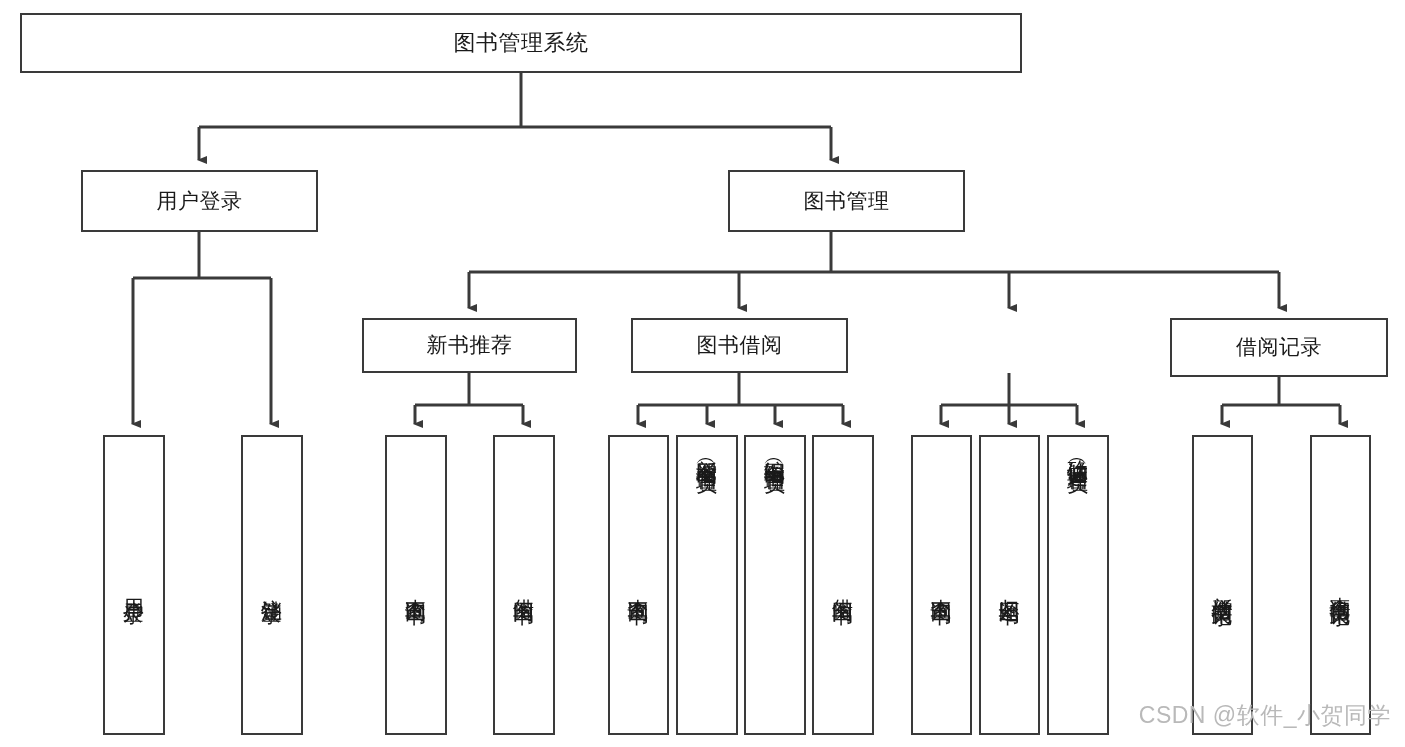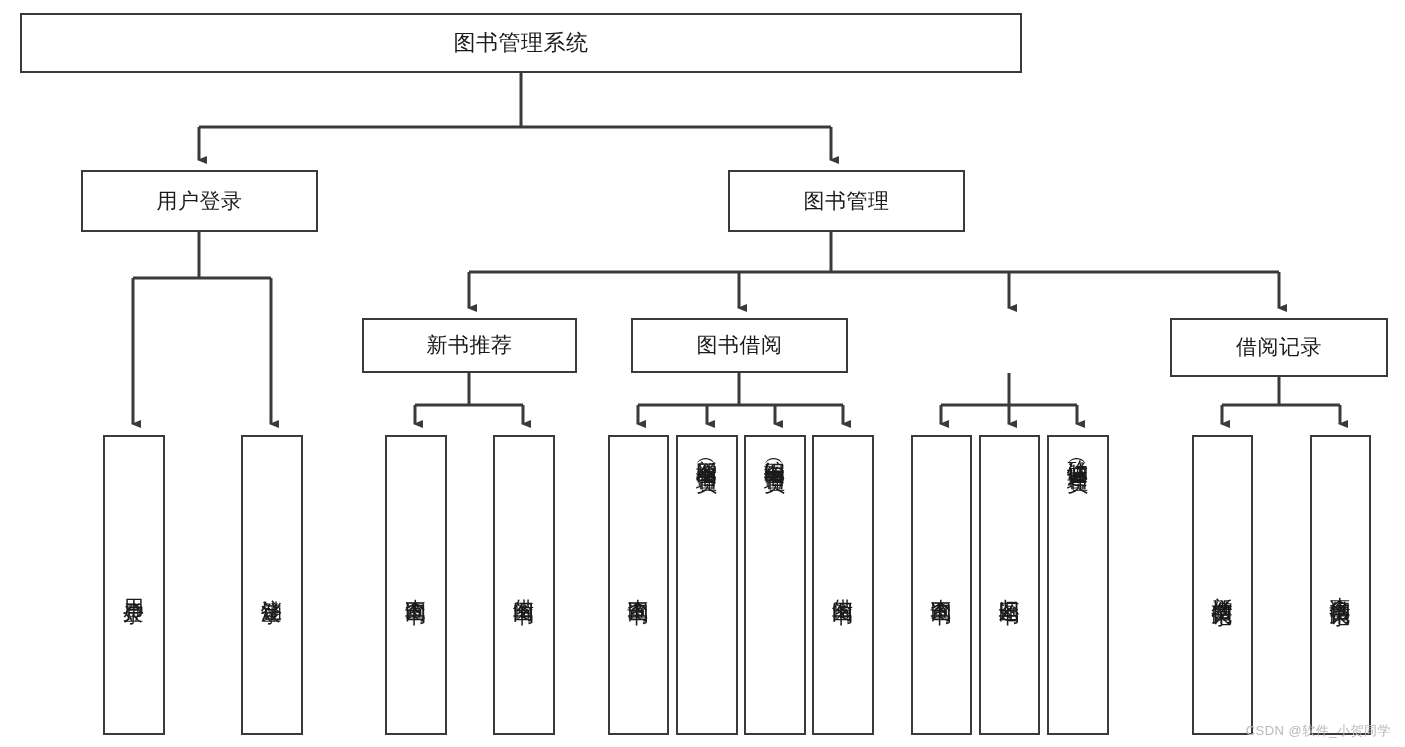--- a/index.html
+++ b/index.html
@@ -66,22 +66,22 @@
     padding-top: 2px;
   }
   .node.vert.centered {
     align-items: center;
     padding-top: 0;
   }
   
   #watermark {
     position: absolute;
     right: 14px;
-    bottom: 7px;
-    font-size: 13px;
+    bottom: 16px;
+    font-size: 23px;
     color: #b9b9b9;
     white-space: nowrap;
     letter-spacing: 0.5px;
     font-family: "Liberation Sans", "DejaVu Sans", sans-serif;
   }
 </style>
 </head>
 <body>
 
 <div id="canvas">

